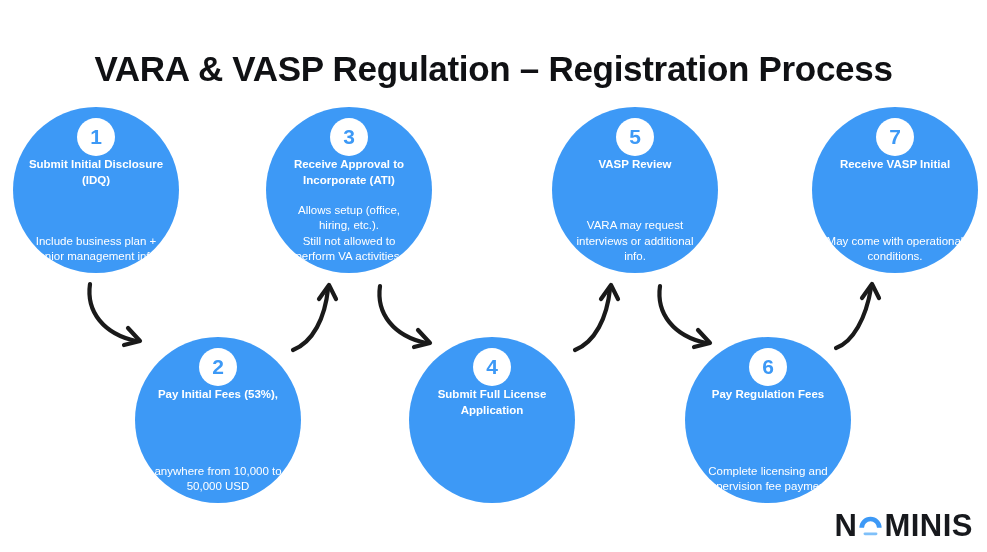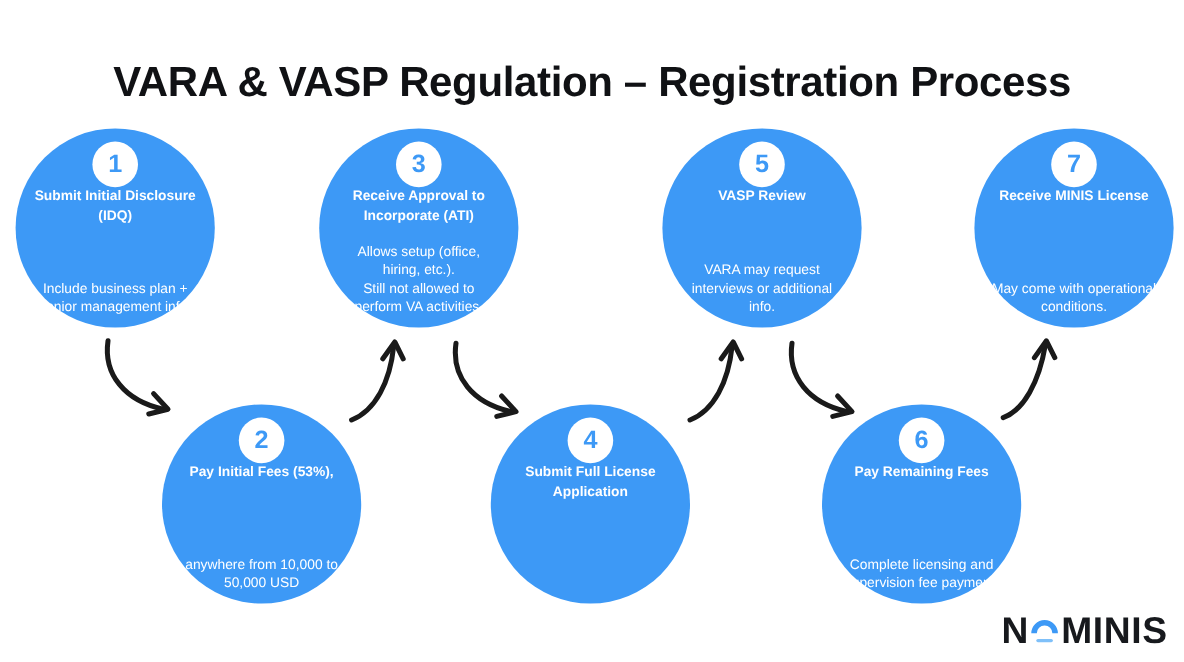--- a/index.html
+++ b/index.html
@@ -137,31 +137,31 @@
         <div class="heading">VASP Review</div>
         <div class="body">VARA may request<br>interviews or additional<br>info.</div>
       </div>
     </div>
 
     <div class="step step-6">
       <div class="badge">
         <span>6</span>
       </div>
       <div class="txt">
-        <div class="heading">Pay Remaining Fees</div>
+        <div class="heading">Pay Regulation Fees</div>
         <div class="body"><br>Complete licensing and<br>supervision fee payment.</div>
       </div>
     </div>
 
     <div class="step step-7">
       <div class="badge">
         <span>7</span>
       </div>
       <div class="txt">
-        <div class="heading">Receive MINIS License</div>
+        <div class="heading">Receive VASP Initial</div>
         <div class="body"><br>May come with operational<br>conditions.</div>
       </div>
     </div>
   </div>
 
   <div class="arrow arr-1">
     <svg width="78" height="72" viewBox="0 0 78 72">
       <path d="M14 4 C10 32 28 54 60 61" fill="none" stroke="#1a1a1a" stroke-width="4.2" stroke-linecap="round"></path>
       <path d="M52 48 L64 61 L48 65" fill="none" stroke="#1a1a1a" stroke-width="4.2" stroke-linecap="round" stroke-linejoin="round"></path>
     </svg>

